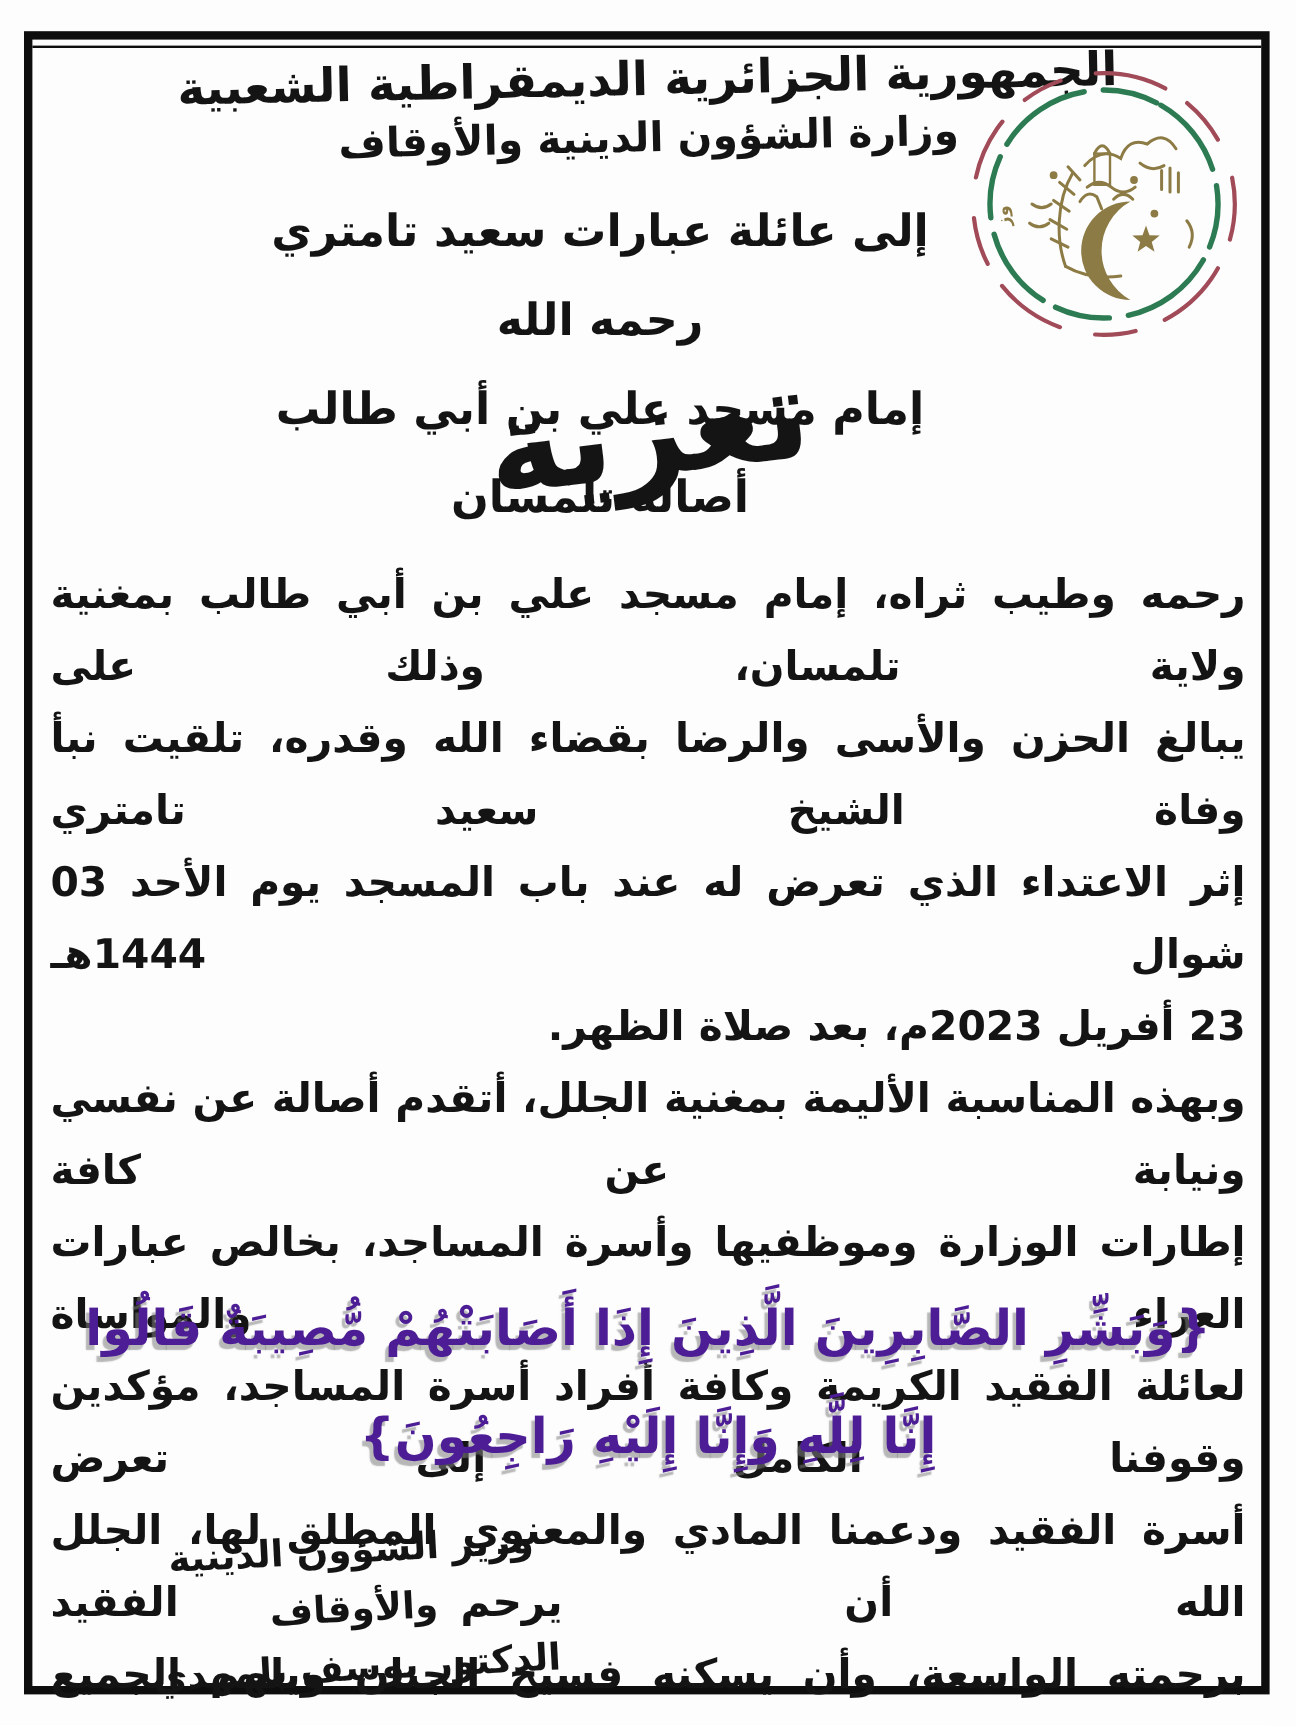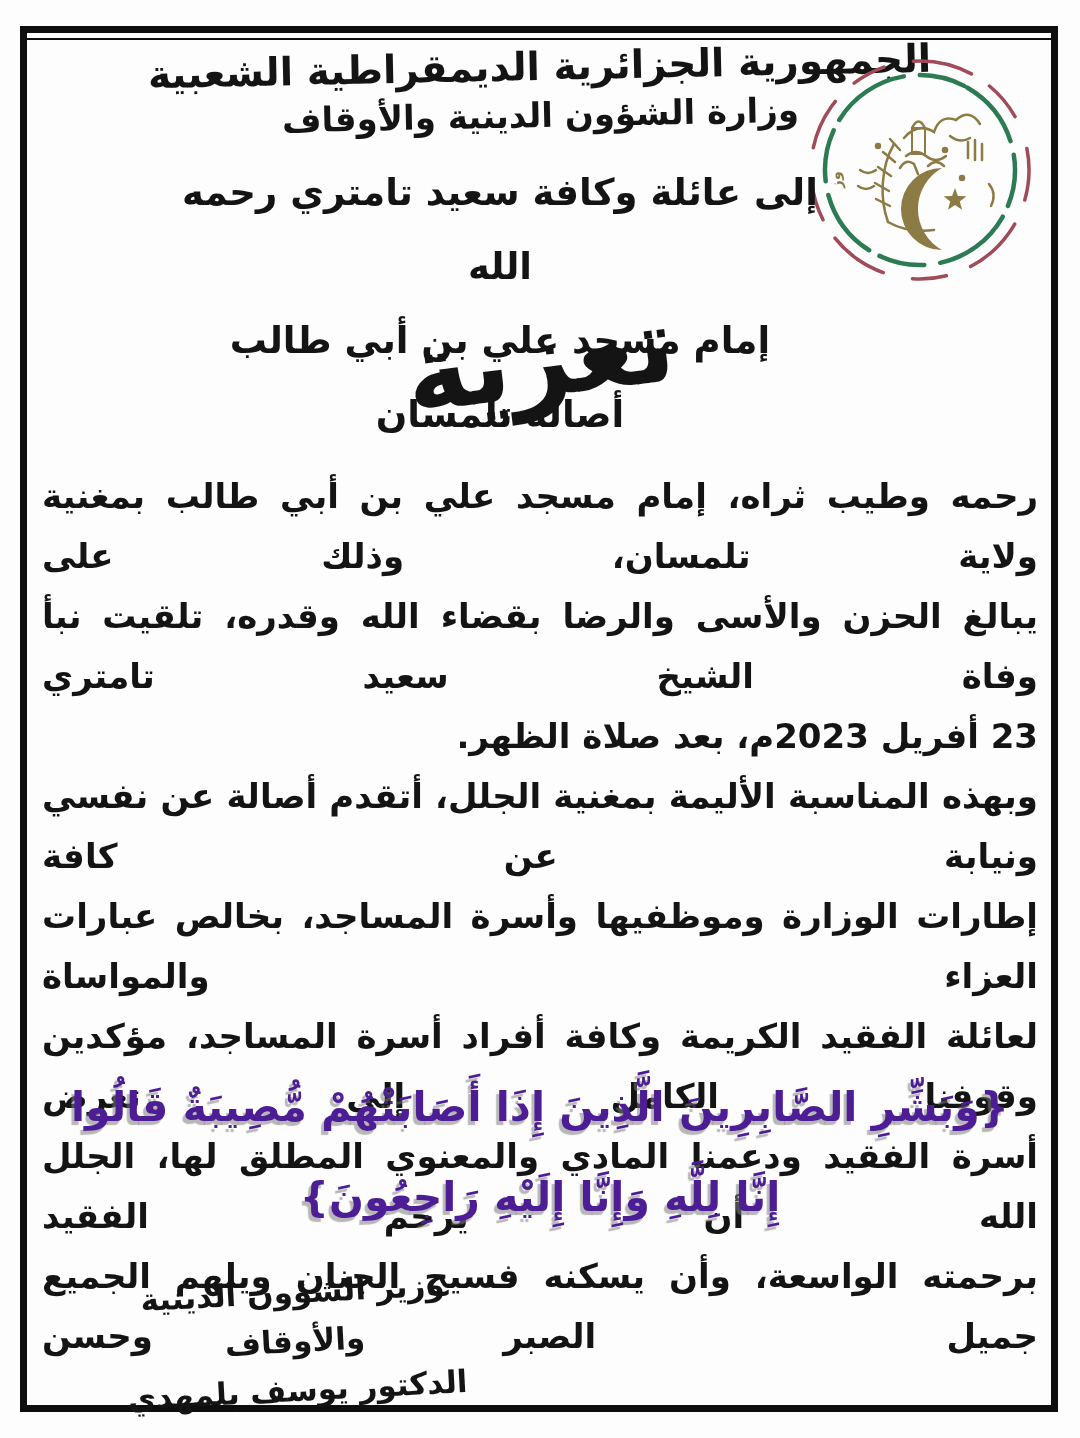--- a/index.html
+++ b/index.html
@@ -90,29 +90,30 @@
       <circle cx="78" cy="96" r="2" fill="#8d7b45"></circle>
       <circle cx="162" cy="128" r="2" fill="#8d7b45"></circle>
     </g>
     <g fill="#8d7b45">
       <path d="M 142,118 A 41,41 0 1 0 142,200 A 47,47 0 0 1 142,118 Z"></path>
       <polygon points="155,138 157.9,146 166.4,146.3 159.8,151.6 162.1,159.7 155,155 148,159.7 150.2,151.6 143.6,146.3 152.1,146"></polygon>
     </g>
   </svg>
 
   <div class="addressee">
-    <div>إلى عائلة وكافة سعيد تامتري رحمه الله</div>
+    <div>إلى عائلة عبارات سعيد تامتري رحمه الله</div>
     <div>إمام مسجد علي بن أبي طالب أصالة تلمسان</div>
   </div>
 
   <div class="doc-title">تعزية</div>
 
   <div class="body-par">
     <div class="bl j">رحمه وطيب ثراه، إمام مسجد علي بن أبي طالب بمغنية ولاية تلمسان، وذلك على</div>
     <div class="bl j">يبالغ الحزن والأسى والرضا بقضاء الله وقدره، تلقيت نبأ وفاة الشيخ سعيد تامتري</div>
+    <div class="bl j">إثر الاعتداء الذي تعرض له عند باب المسجد يوم الأحد 03 شوال 1444هـ</div>
     <div class="bl c">23 أفريل 2023م، بعد صلاة الظهر.</div>
     <div class="bl j">وبهذه المناسبة الأليمة بمغنية الجلل، أتقدم أصالة عن نفسي ونيابة عن كافة</div>
     <div class="bl j">إطارات الوزارة وموظفيها وأسرة المساجد، بخالص عبارات العزاء والمواساة</div>
     <div class="bl j">لعائلة الفقيد الكريمة وكافة أفراد أسرة المساجد، مؤكدين وقوفنا الكامل إلى تعرض</div>
     <div class="bl j">أسرة الفقيد ودعمنا المادي والمعنوي المطلق لها، الجلل الله أن يرحم الفقيد</div>
     <div class="bl j">برحمته الواسعة، وأن يسكنه فسيح الجنان ويلهم الجميع جميل الصبر وحسن</div>
 
   </div>
 
   <div class="verse">

